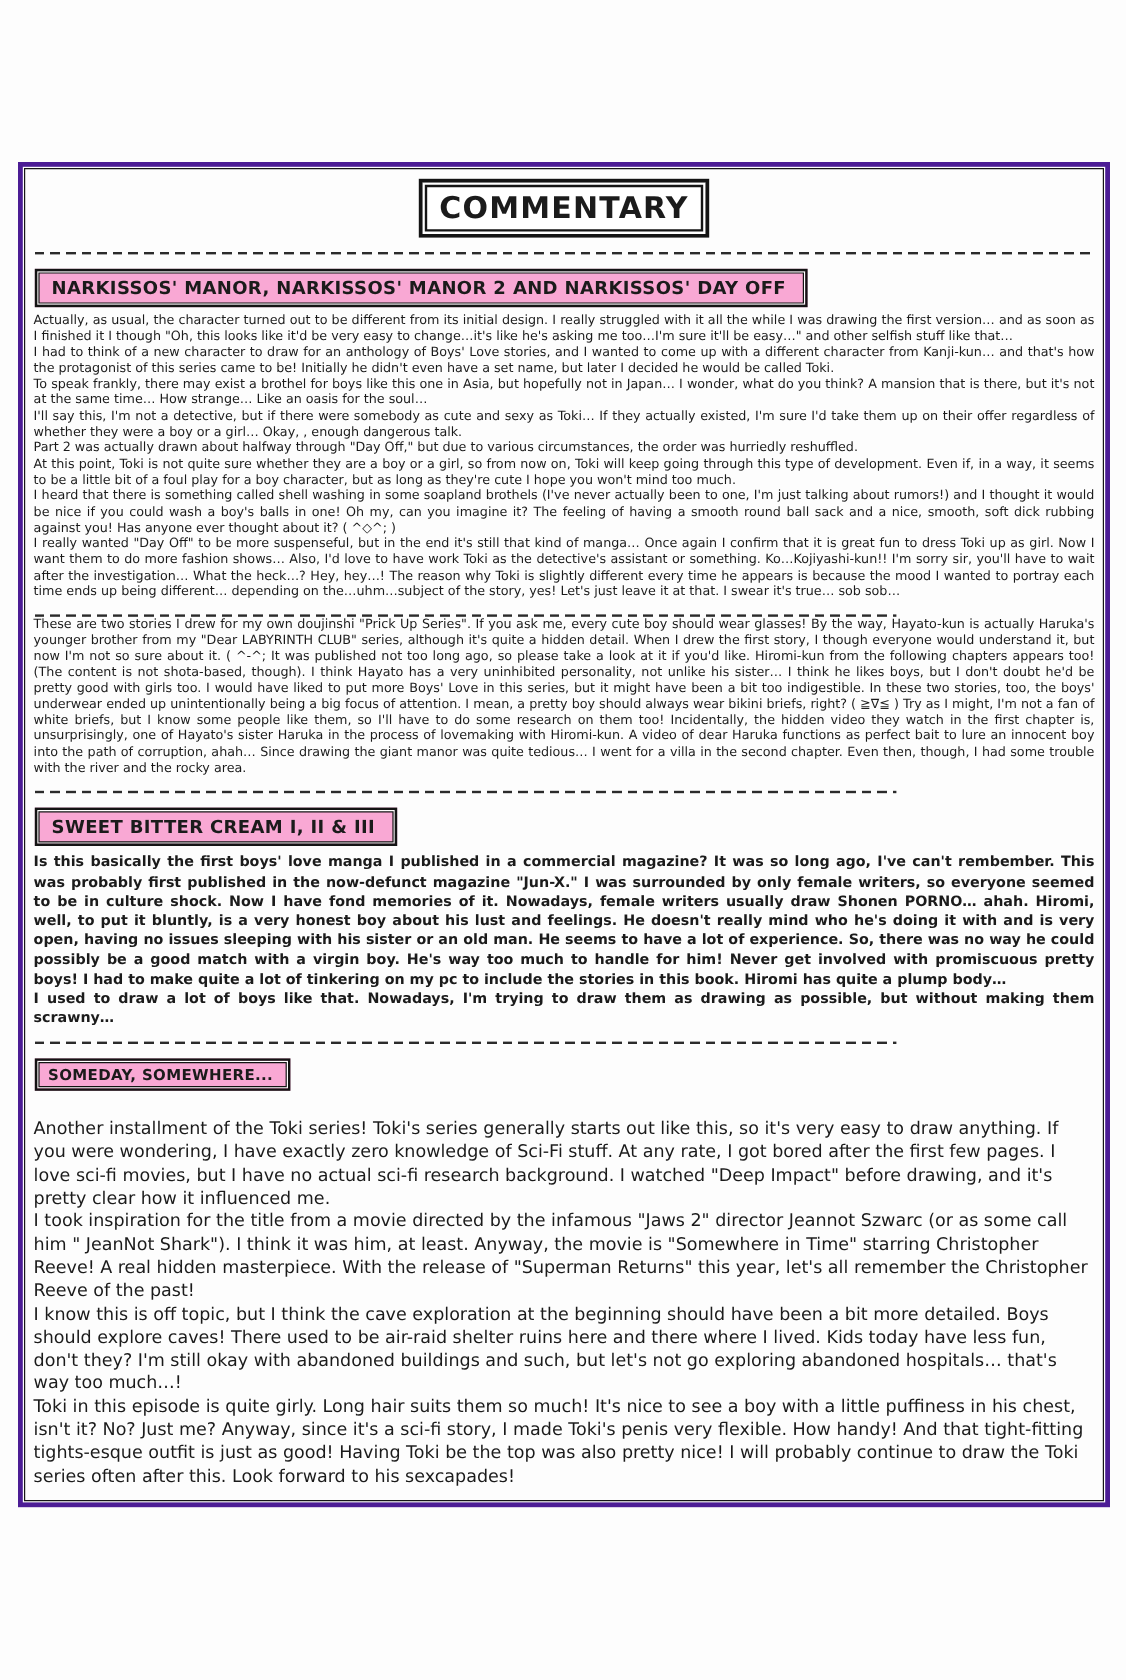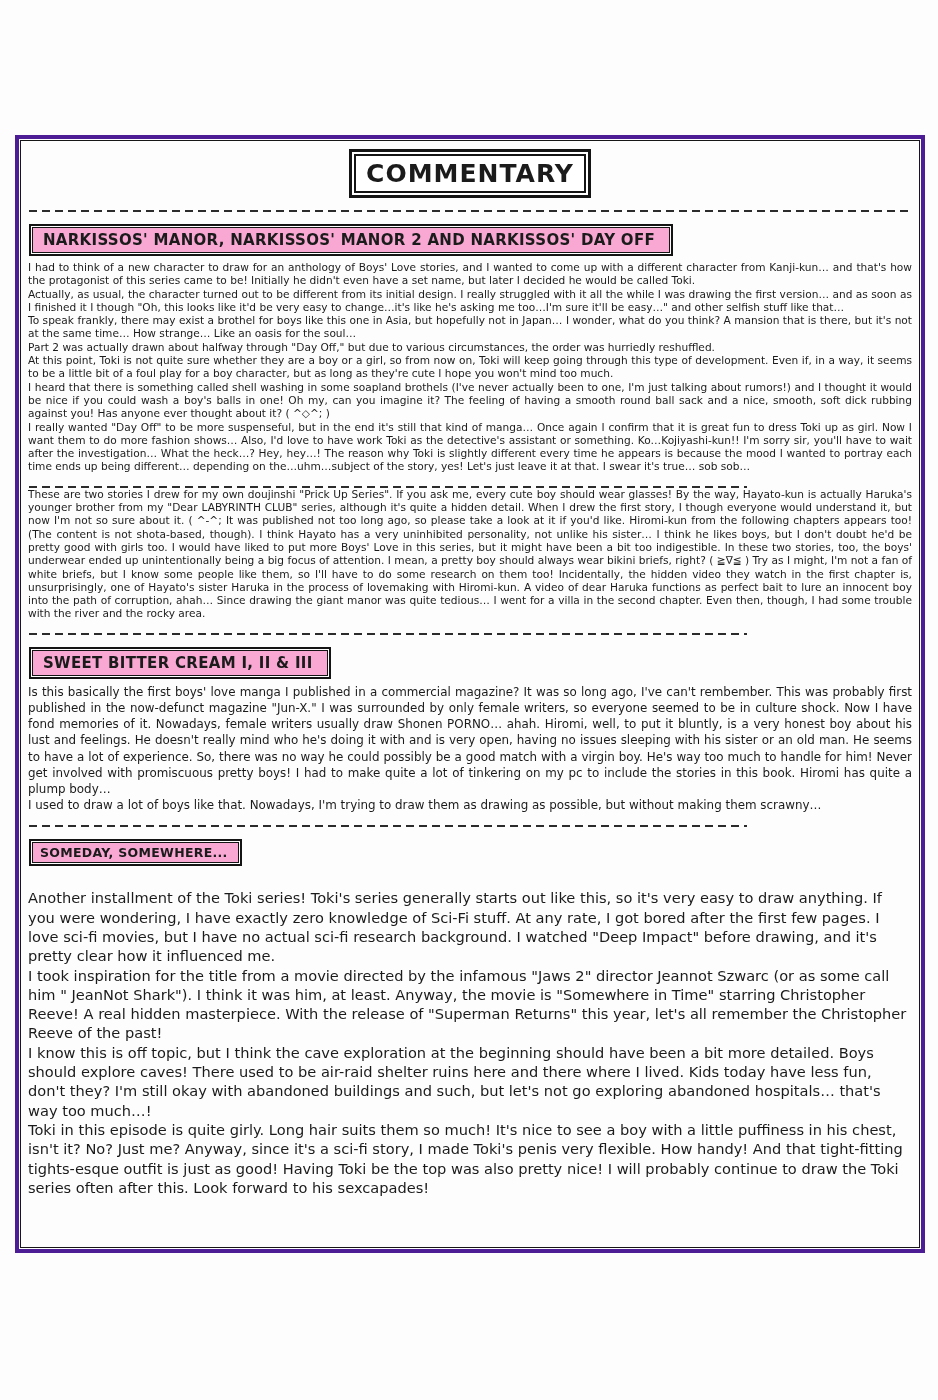--- a/index.html
+++ b/index.html
@@ -35,43 +35,44 @@
     width:fit-content;margin:12px 0 5px 2px;
     border:2px solid #141414;
     box-shadow:inset 0 0 0 1px #fff, inset 0 0 0 2px #141414;
     padding:5px 16px 5px 12px;
     font-size:15px;font-weight:700;letter-spacing:.3px;
     background:#f9a8d4;
   }
   .sec-box.sm{font-size:12.5px;padding:4px 12px 4px 9px;}
   .body-sm,.body-md,.body-lg{margin:0 1px;}
   .body-sm{font-size:10.6px;line-height:13.3px;text-align:justify;}
-  .body-md{font-size:11.9px;line-height:16.2px;text-align:justify;}
+  .body-md{font-size:11.9px;line-height:16.2px;text-align:justify;font-weight:bold;}
   .body-lg{font-size:14.6px;line-height:19.3px;text-align:left;margin-top:22px;}
   p{margin:0;}
 </style>
 </head>
 <body>
 
 <div class="frame">
 
   <div class="title-box">
     <span>COMMENTARY</span>
   </div>
 
   <div class="divider"></div>
 
   <section>
     <div class="sec-box">
       <span>NARKISSOS' MANOR, NARKISSOS' MANOR 2 AND NARKISSOS' DAY OFF</span>
     </div>
     <div class="body-sm">
+      <p>Actually, as usual, the character turned out to be different from its initial design. I really struggled with it all the while I was drawing the first version… and as soon as I finished it I though "Oh, this looks like it'd be very easy to change…it's like he's asking me too…I'm sure it'll be easy…" and other selfish stuff like that…</p>
       <p>I had to think of a new character to draw for an anthology of Boys' Love stories, and I wanted to come up with a different character from Kanji-kun… and that's how the protagonist of this series came to be! Initially he didn't even have a set name, but later I decided he would be called Toki.</p>
-      <p>Actually, as usual, the character turned out to be different from its initial design. I really struggled with it all the while I was drawing the first version… and as soon as I finished it I though "Oh, this looks like it'd be very easy to change…it's like he's asking me too…I'm sure it'll be easy…" and other selfish stuff like that…</p>
       <p>To speak frankly, there may exist a brothel for boys like this one in Asia, but hopefully not in Japan… I wonder, what do you think? A mansion that is there, but it's not at the same time… How strange… Like an oasis for the soul…</p>
+      <p>I'll say this, I'm not a detective, but if there were somebody as cute and sexy as Toki… If they actually existed, I'm sure I'd take them up on their offer regardless of whether they were a boy or a girl… Okay, , enough dangerous talk.</p>
       <p>Part 2 was actually drawn about halfway through "Day Off," but due to various circumstances, the order was hurriedly reshuffled.</p>
       <p>At this point, Toki is not quite sure whether they are a boy or a girl, so from now on, Toki will keep going through this type of development. Even if, in a way, it seems to be a little bit of a foul play for a boy character, but as long as they're cute I hope you won't mind too much.</p>
       <p>I heard that there is something called shell washing in some soapland brothels (I've never actually been to one, I'm just talking about rumors!) and I thought it would be nice if you could wash a boy's balls in one! Oh my, can you imagine it? The feeling of having a smooth round ball sack and a nice, smooth, soft dick rubbing against you! Has anyone ever thought about it?  ( ^◇^; )</p>
       <p>I really wanted "Day Off" to be more suspenseful, but in the end it's still that kind of manga… Once again I confirm that it is great fun to dress Toki up as girl.  Now I want them to do more fashion shows… Also, I'd love to have work Toki as the detective's assistant or something. Ko…Kojiyashi-kun!! I'm sorry sir, you'll have to wait after the investigation… What the heck…? Hey, hey…! The reason why Toki is slightly different every time he appears is because the mood I wanted to portray each time ends up being different… depending on the…uhm…subject of the story, yes! Let's just leave it at that. I swear it's true… sob sob…</p>
     </div>
   </section>
 
   <div class="divider partial"></div>
 
   <section>

